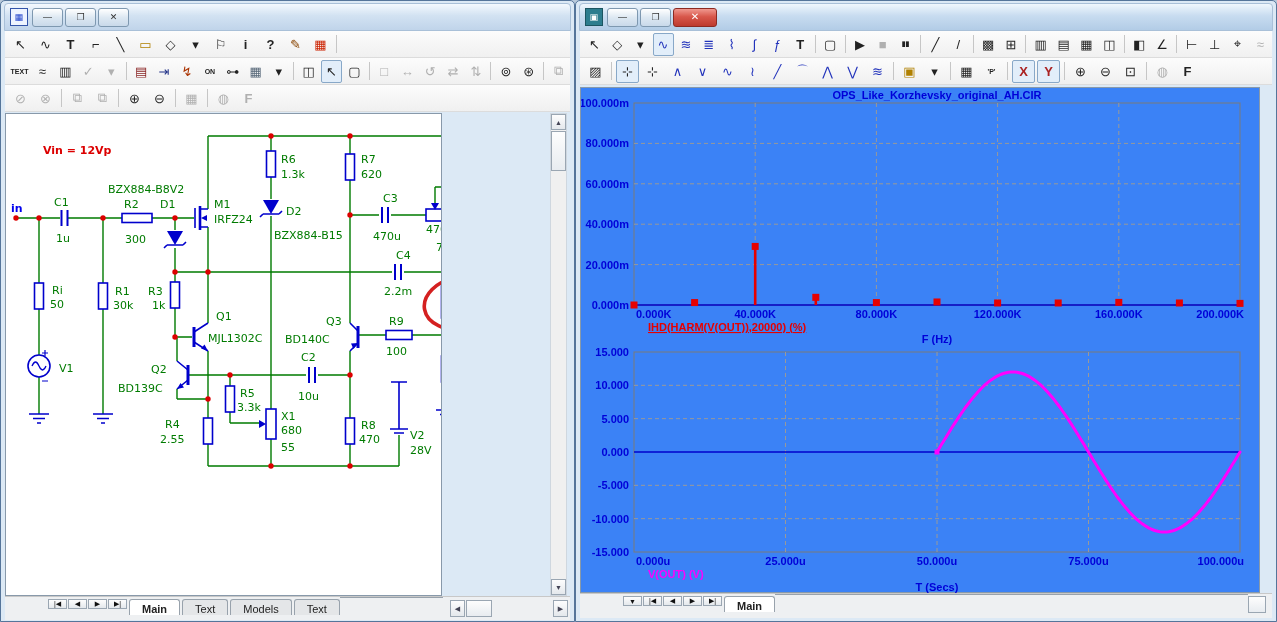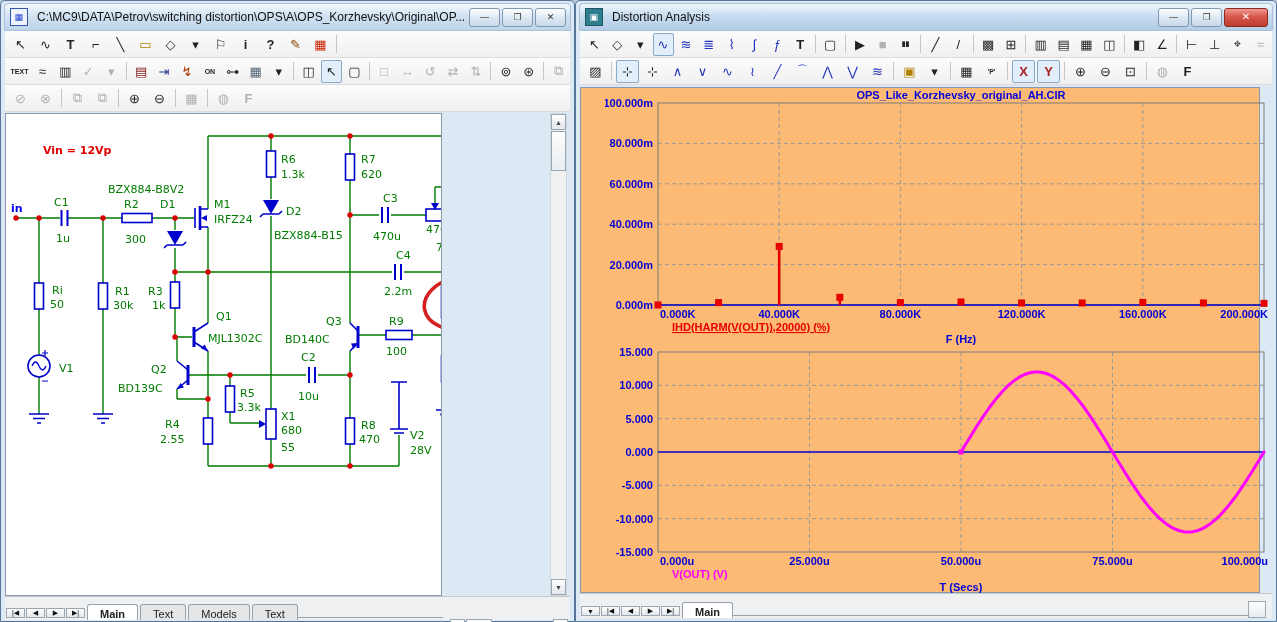--- a/index.html
+++ b/index.html
@@ -28,39 +28,38 @@
   .tbi.dis{color:#b0b0b0 !important;}
   .tbi.on{border:1px solid #88a8c8;background:#e2eefa;}
   .tbsep{width:1px;height:18px;background:#c6c6c6;margin:0 3px;}
   .canvas{position:absolute;background:#fff;border:1px solid #8899aa;box-sizing:border-box;overflow:hidden;}
   .vscroll{position:absolute;width:17px;background:#f0f0f0;border:1px solid #cfd7df;box-sizing:border-box;}
   .sbtn{position:absolute;left:0;width:15px;height:16px;background:linear-gradient(#fdfdfd,#e4e8ec);
        border:1px solid #9aa6b2;box-sizing:border-box;display:flex;align-items:center;justify-content:center;
        font-size:7px;color:#445;}
   .sthumb{position:absolute;background:linear-gradient(#fdfdfd,#e8ecf0);border:1px solid #9aa6b2;box-sizing:border-box;}
   .tabbar{position:absolute;left:4px;right:4px;height:23px;background:#eef0f2;border-top:1px solid #c8c8c8;
-       display:flex;align-items:flex-end;font-size:11px;}
+       display:flex;align-items:flex-start;font-size:11px;padding-left:42px;}
   .navbtn{width:17px;border:1px solid #9aa6b2;background:linear-gradient(#fdfdfd,#e4e8ec);margin:2px 0 2px 1px;
        display:flex;align-items:center;justify-content:center;font-size:7px;color:#111;}
   .tab{padding:3px 12px 0 12px;border:1px solid #98a2ac;border-bottom:none;background:#e4e6e8;
        margin-left:2px;margin-top:2px;border-radius:3px 3px 0 0;color:#222;}
   .tab.sel{background:#fff;font-weight:bold;}
   .tabfill{flex:1;border-bottom:1px solid #98a2ac;margin-bottom:2px;}
   .hscroll{position:relative;width:120px;margin:2px 0 2px 6px;border-left:1px solid #888;background:#f0f0f0;}
-  .plotpanel{position:absolute;background:#fdba74;border:1px solid #8899aa;box-sizing:border-box;padding-left:24px;}
+  .plotpanel{position:absolute;background:#3b82f6;border:1px solid #8899aa;box-sizing:border-box;}
   svg text{font-family:"Liberation Sans",sans-serif;}
   .schlbl{font-family:"DejaVu Sans",sans-serif;font-size:11px;}
 </style>
 </head>
 <body>
 
 <div class="win" style="left:0;top:0;width:575px;height:622px;">
   <div class="titlebar">
     <span class="appicon">▦</span>
-    <span class="ttl">C:\MC9\DATA\Petrov\switching distortion\OPS\A\OPS_Korzhevsky\Original\OP...</span>
     <span class="wbtns">
       <span class="wbtn">—</span>
       <span class="wbtn">❐</span>
       <span class="wbtn">✕</span>
     </span>
   </div>
   <div class="trow" style="top:30px;">
       <span class="tbi">↖</span>
       <span class="tbi">∿</span>
       <span class="tbi bold">T</span>
@@ -292,21 +291,20 @@
       <span class="sbtn" style="left:0;top:1px;height:17px;">◀</span>
       <span class="sthumb" style="left:16px;top:1px;width:26px;height:17px;"></span>
       <span class="sbtn" style="left:103px;top:1px;height:17px;">▶</span>
     </span>
   </div>
 </div>
 
 <div class="win" style="left:575px;top:0;width:702px;height:622px;">
   <div class="titlebar" style="background:linear-gradient(#f0f7fd,#c8dcf0 45%,#b2cce6);">
     <span class="appicon teal">▣</span>
-    <span class="ttl">Distortion Analysis</span>
     <span class="wbtns">
       <span class="wbtn">—</span>
       <span class="wbtn">❐</span>
       <span class="wbtn red">✕</span>
     </span>
   </div>
   <div class="trow" style="top:30px;">
       <span class="tbi">↖</span>
       <span class="tbi">◇</span>
       <span class="tbi">▾</span>

